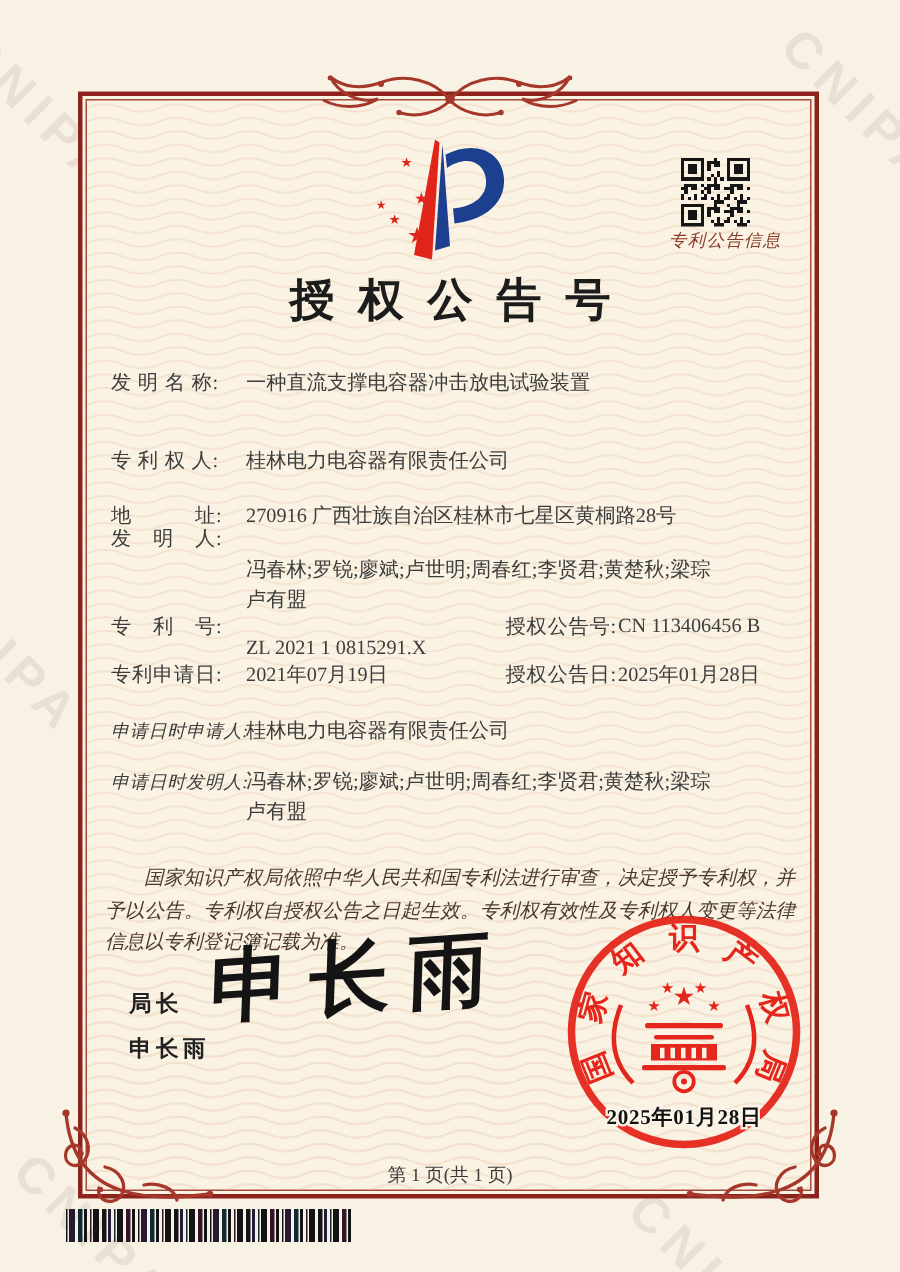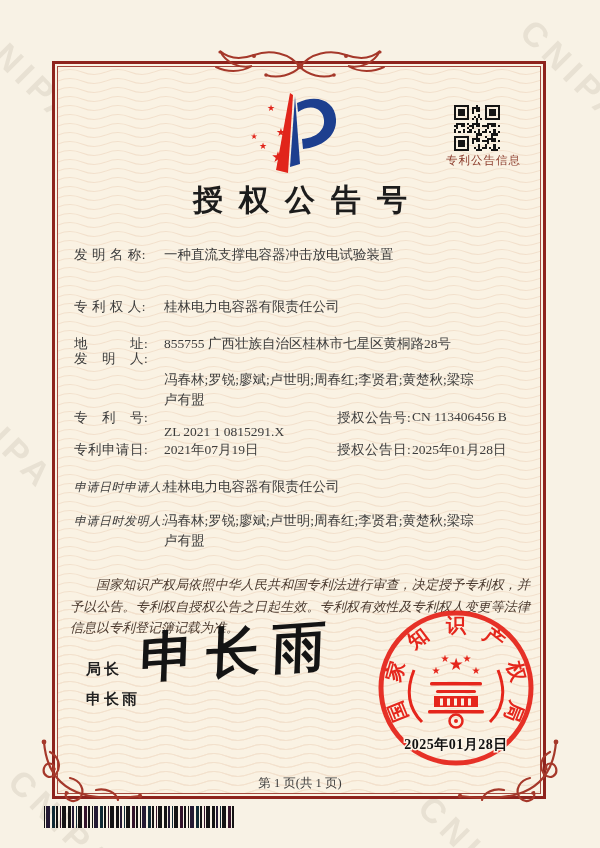--- a/index.html
+++ b/index.html
@@ -15,21 +15,21 @@
   .frame-inner{position:absolute;inset:2px;border:1px solid #a54a3e;}
   .waves{position:absolute;inset:3px;opacity:.55;}
   .orn{position:absolute;z-index:4;}
   
   .t{position:absolute;z-index:5;white-space:nowrap;font-size:13.5px;}
   .lab{letter-spacing:.5px;}
   .lab-long{font-size:12px;font-style:italic;}
   .certno{font-size:13.5px;letter-spacing:1px;}
   .title{position:absolute;left:0;width:100%;text-align:center;z-index:5;
          font-size:30px;font-weight:bold;color:#1c1c1c;letter-spacing:16px;padding-left:16px;box-sizing:border-box;}
-  .qr-label{font-size:11.5px;color:#8a3a2a;letter-spacing:1px;}
+  .qr-label{font-size:11.5px;font-style:italic;color:#8a3a2a;letter-spacing:1px;}
   .statement{position:absolute;z-index:5;left:70px;top:574px;width:460px;font-size:13px;line-height:21.5px;
              font-style:italic;color:#4a392e;text-align:justify;text-indent:2em;white-space:normal;}
   .officer{font-family:"Liberation Sans","DejaVu Sans",sans-serif;font-weight:600;font-size:15px;
            letter-spacing:3px;color:#222;}
   .autograph{position:absolute;z-index:5;left:140px;top:616px;font-size:54px;font-weight:600;color:#141414;
              letter-spacing:12px;transform:rotate(-4deg) skewX(-6deg);white-space:nowrap;}
   .footer{position:absolute;left:0;width:100%;text-align:center;top:775px;z-index:5;font-size:12.5px;}
   
   .barcode{position:absolute;left:44px;top:806px;height:22px;z-index:5;display:flex;align-items:stretch;}
   .barcode b{display:block;height:100%;}
@@ -347,21 +347,21 @@
 
   <div class="title" style="top:180px">授权公告号</div>
 
   <div class="t lab" style="left:74px;top:246px">发 明 名 称:</div>
   <div class="t" style="left:164px;top:246px">一种直流支撑电容器冲击放电试验装置</div>
 
   <div class="t lab" style="left:74px;top:298px">专 利 权 人:</div>
   <div class="t" style="left:164px;top:298px">桂林电力电容器有限责任公司</div>
 
   <div class="t lab" style="left:74px;top:335px">地　　　址:</div>
-  <div class="t" style="left:164px;top:335px">855755 广西壮族自治区桂林市七星区黄桐路28号</div>
+  <div class="t" style="left:164px;top:335px">270916 广西壮族自治区桂林市七星区黄桐路28号</div>
 
   <div class="t lab" style="left:74px;top:350px">发　明　人:</div>
   <div class="t" style="left:164px;top:371px">冯春林;罗锐;廖斌;卢世明;周春红;李贤君;黄楚秋;梁琮</div>
   <div class="t" style="left:164px;top:391px">卢有盟</div>
 
   <div class="t lab" style="left:74px;top:409px">专　利　号:</div>
   <div class="t" style="left:164px;top:424px">ZL 2021 1 0815291.X</div>
   <div class="t lab" style="left:337px;top:409px">授权公告号:</div>
   <div class="t" style="left:412px;top:409px">CN 113406456 B</div>
 

